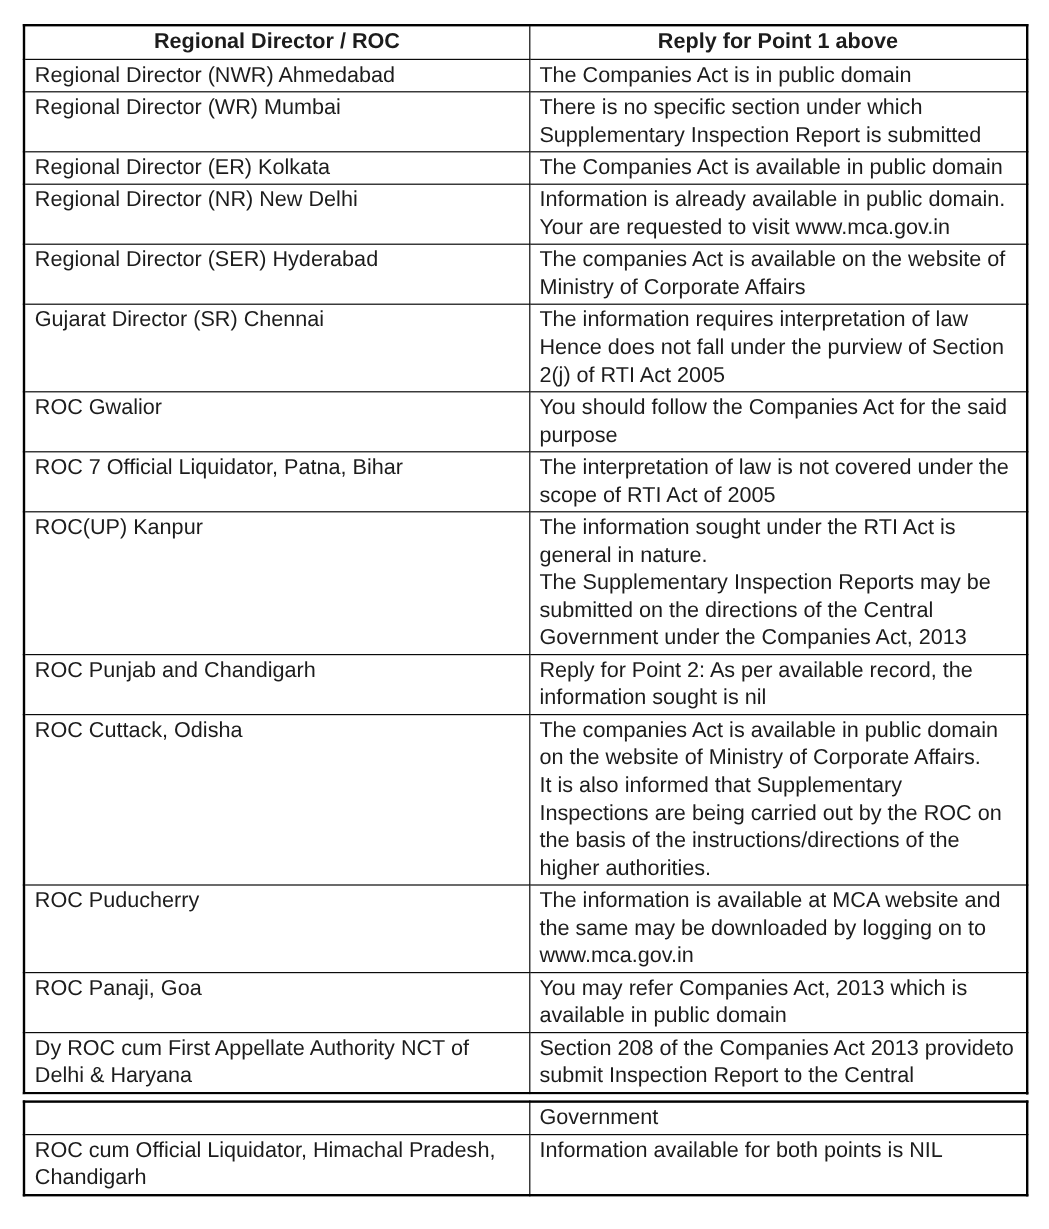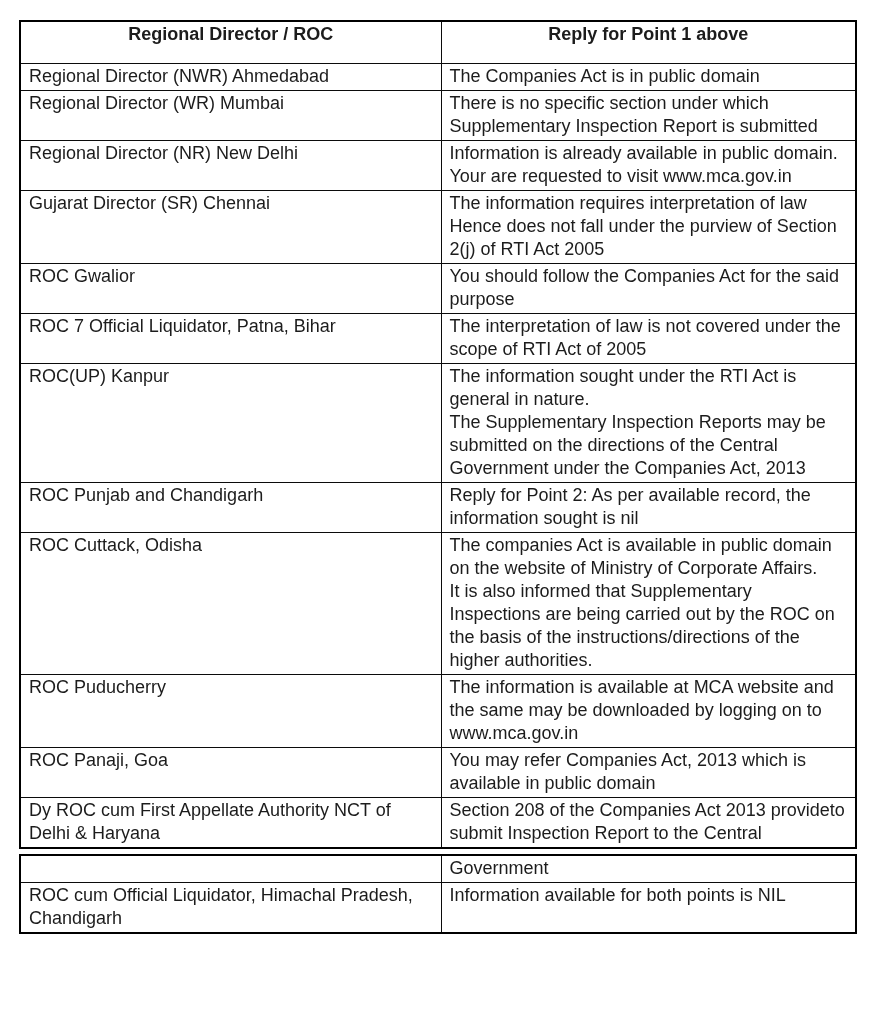--- a/index.html
+++ b/index.html
@@ -31,21 +31,21 @@
     vertical-align: top;
     padding: 1px 8px 2px 8px;
     font-size: 18px;
     line-height: 23px;
     overflow: hidden;
   }
   table.roc-table th {
     font-weight: 700;
     text-align: center;
     padding-top: 1px;
-    padding-bottom: 17px;
+    padding-bottom: 3px;
   }
   .para { margin: 0; }
   .b { font-weight: 400; }
   .table-gap {
     height: 5px;
     background: #ffffff;
   }
 </style>
 </head>
 <body>
@@ -70,23 +70,35 @@
             <div class="para"><span>The Companies Act is in public domain</span></div>
           </td>
         </tr>
         <tr>
           <td><span>Regional Director (WR) Mumbai</span></td>
           <td>
             <div class="para"><span>There is no specific section under which Supplementary Inspection Report is submitted</span></div>
           </td>
         </tr>
         <tr>
+          <td><span>Regional Director (ER) Kolkata</span></td>
+          <td>
+            <div class="para"><span>The Companies Act is available in public domain</span></div>
+          </td>
+        </tr>
+        <tr>
           <td><span>Regional Director (NR) New Delhi</span></td>
           <td>
             <div class="para"><span>Information is already available in public domain. Your are requested to visit www.mca.gov.in</span></div>
+          </td>
+        </tr>
+        <tr>
+          <td><span>Regional Director (SER) Hyderabad</span></td>
+          <td>
+            <div class="para"><span>The companies Act is available on the website of Ministry of Corporate Affairs</span></div>
           </td>
         </tr>
         <tr>
           <td><span>Gujarat Director (SR) Chennai</span></td>
           <td>
             <div class="para"><span>The information requires interpretation of law Hence does not fall under the purview of Section 2(j) of RTI Act 2005</span></div>
           </td>
         </tr>
         <tr>
           <td><span>ROC Gwalior</span></td>

